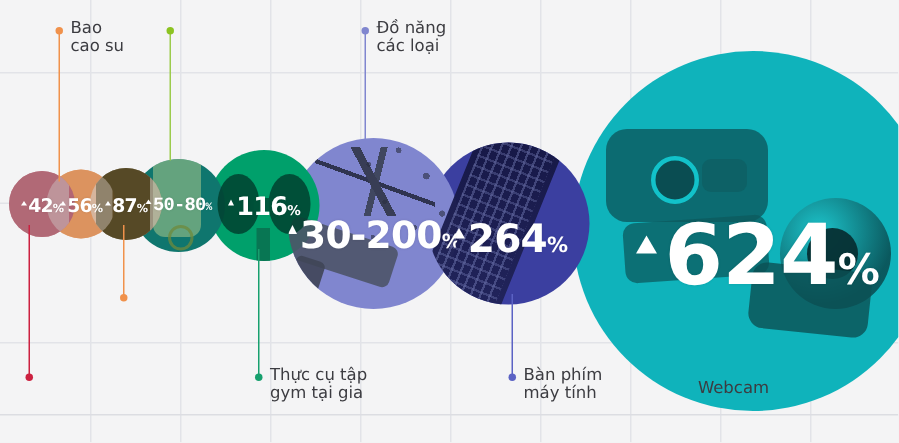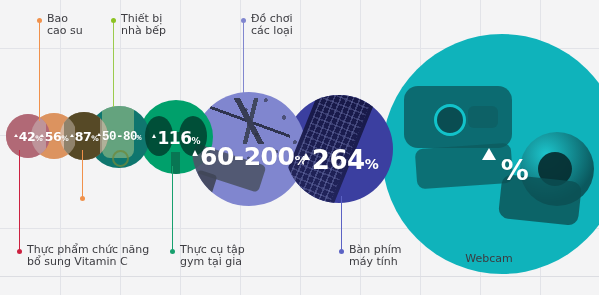--- a/index.html
+++ b/index.html
@@ -74,20 +74,21 @@
 
     <div class="sil" style="left:22px;top:52px;width:108px;height:62px;background:#0c5c60;border-radius:14px;opacity:.82;"></div>
     <div class="sil" style="left:52px;top:70px;width:26px;height:26px;border-radius:50%;background:#0a4b4f;border:3px solid #13cdd4;opacity:.9;"></div>
     <div class="sil" style="left:86px;top:72px;width:30px;height:22px;border-radius:6px;background:#0d6165;opacity:.9;"></div>
     <div class="sil" style="left:138px;top:98px;width:74px;height:74px;border-radius:50%;background:radial-gradient(circle at 35% 30%,#1ec6cd,#0a4f54 70%);opacity:.9;"></div>
     <div class="sil" style="left:156px;top:118px;width:34px;height:34px;border-radius:50%;background:#062f33;opacity:.95;"></div>
     <div class="sil" style="left:34px;top:112px;width:96px;height:40px;background:#0c5a5e;border-radius:8px;transform:rotate(-4deg);opacity:.75;"></div>
     <div class="sil" style="left:118px;top:144px;width:80px;height:44px;background:#0b5054;border-radius:10px;transform:rotate(6deg);opacity:.8;"></div>
     <div class="pct" style="font-size:56px;margin-top:32px;margin-left:6px;">
       <span class="tri" style="border-left-width:7px;border-right-width:7px;border-bottom-width:12px;top:-20px;margin-right:5px;"></span>
+      <span>624</span>
       <span class="sym" style="font-size:28px;">%</span>
     </div>
   </div>
 
   <div class="bubble" style="left:285px;top:95px;width:108px;height:108px;background:#3b3fa0;">
     <div class="sil" style="left:14px;top:-34px;width:56px;height:170px;background:linear-gradient(160deg,#11123b,#23265e);border-radius:5px;transform:rotate(22deg);opacity:.95;"></div>
     <div class="sil" style="left:18px;top:-28px;width:48px;height:158px;transform:rotate(22deg);opacity:.55;
          background:
            repeating-linear-gradient(to right,rgba(160,170,230,.55) 0 1.5px,transparent 1.5px 6px),
            repeating-linear-gradient(to bottom,rgba(160,170,230,.45) 0 1.5px,transparent 1.5px 7px);"></div>
@@ -110,21 +111,21 @@
          background:
            radial-gradient(circle at 12% 20%, #2a2f40 0 1.6px, transparent 1.7px),
            radial-gradient(circle at 42% 8%, #2a2f40 0 1.9px, transparent 2px),
            radial-gradient(circle at 70% 30%, #2a2f40 0 2.2px, transparent 2.3px),
            radial-gradient(circle at 28% 52%, #2a2f40 0 1.5px, transparent 1.6px),
            radial-gradient(circle at 86% 62%, #2a2f40 0 2px, transparent 2.1px),
            radial-gradient(circle at 58% 74%, #2a2f40 0 1.7px, transparent 1.8px),
            radial-gradient(circle at 16% 82%, #2a2f40 0 1.4px, transparent 1.5px);"></div>
     <div class="pct" style="font-size:25px;margin-top:14px;margin-left:1px;">
       <span class="tri" style="border-left-width:3.5px;border-right-width:3.5px;border-bottom-width:6px;top:-9px;margin-right:2px;"></span>
-      <span>60-200</span>
+      <span>30-200</span>
       <span class="sym" style="font-size:13px;">%</span>
     </div>
   </div>
 
   <div class="bubble" style="left:139px;top:100px;width:74px;height:74px;background:#00a06b;">
     <div class="sil" style="left:6px;top:16px;width:28px;height:40px;border-radius:50%;background:#00412f;opacity:.85;"></div>
     <div class="sil" style="left:40px;top:16px;width:28px;height:40px;border-radius:50%;background:#00412f;opacity:.85;"></div>
     <div class="sil" style="left:30px;top:32px;width:16px;height:9px;background:#00523a;opacity:.9;"></div>
     <div class="sil" style="left:32px;top:52px;width:9px;height:22px;background:#0a6b4d;opacity:.8;"></div>
     <div class="pct" style="font-size:17px;margin-top:2px;text-align:right;">
@@ -174,32 +175,28 @@
     </div>
   </div>
 
   <div class="lead" style="left:39px;top:21px;height:100px;background:#f0914b;"></div>
   <div class="dot" style="left:37px;top:18px;background:#f0914b;"></div>
   <div class="lbl" style="left:47px;top:13px;width:70px;">Bao
 cao su</div>
 
   <div class="lead" style="left:113px;top:21px;height:86px;background:#9ccb4c;"></div>
   <div class="dot" style="left:111px;top:18px;background:#8cc321;"></div>
-  <div class="lbl" style="left:121px;top:13px;width:72px;">Thiết bị
-nhà bếp</div>
 
   <div class="lead" style="left:243px;top:21px;height:82px;background:#8086cf;"></div>
   <div class="dot" style="left:241px;top:18px;background:#8086cf;"></div>
-  <div class="lbl" style="left:251px;top:13px;width:72px;">Đồ chơi
+  <div class="lbl" style="left:251px;top:13px;width:72px;">Đồ năng
 các loại</div>
 
   <div class="lead" style="left:19px;top:150px;height:100px;background:#cc2140;"></div>
   <div class="dot" style="left:17px;top:249px;background:#cc2140;"></div>
-  <div class="lbl" style="left:27px;top:244px;width:140px;">Thực phẩm chức năng
-bổ sung Vitamin C</div>
 
   <div class="lead" style="left:82px;top:150px;height:48px;background:#f0914b;"></div>
   <div class="dot" style="left:80px;top:196px;background:#f0914b;"></div>
 
   <div class="lead" style="left:172px;top:166px;height:85px;background:#17a06e;"></div>
   <div class="dot" style="left:170px;top:249px;background:#17a06e;"></div>
   <div class="lbl" style="left:180px;top:244px;width:90px;">Thực cụ tập
 gym tại gia</div>
 
   <div class="lead" style="left:341px;top:196px;height:54px;background:#5b62c4;"></div>

